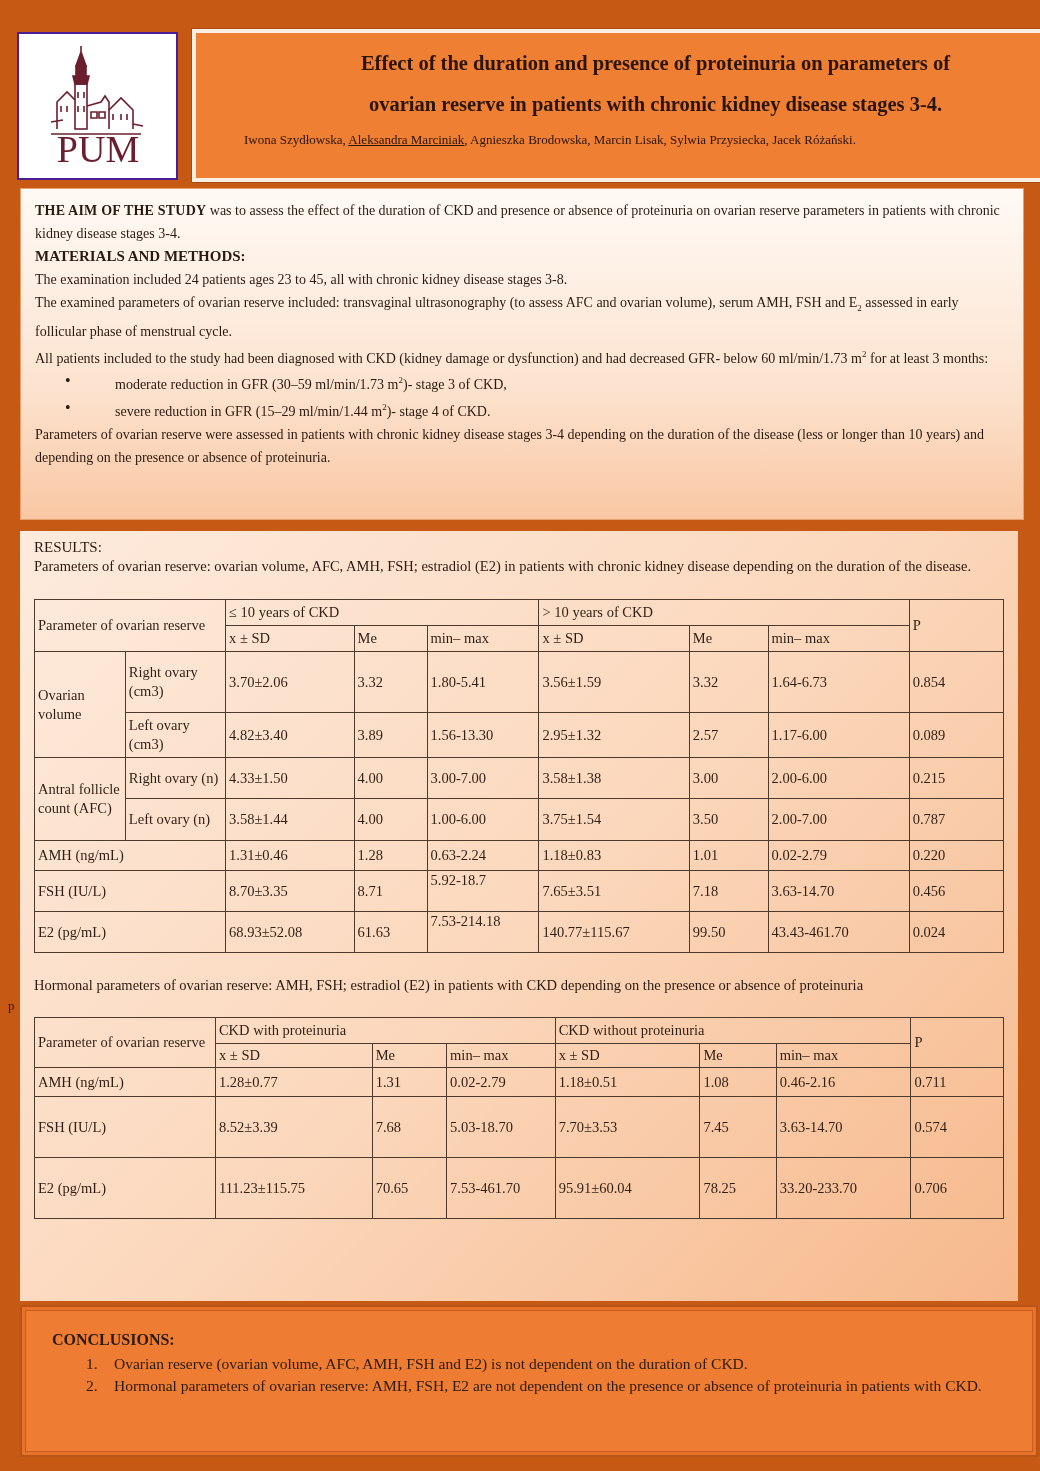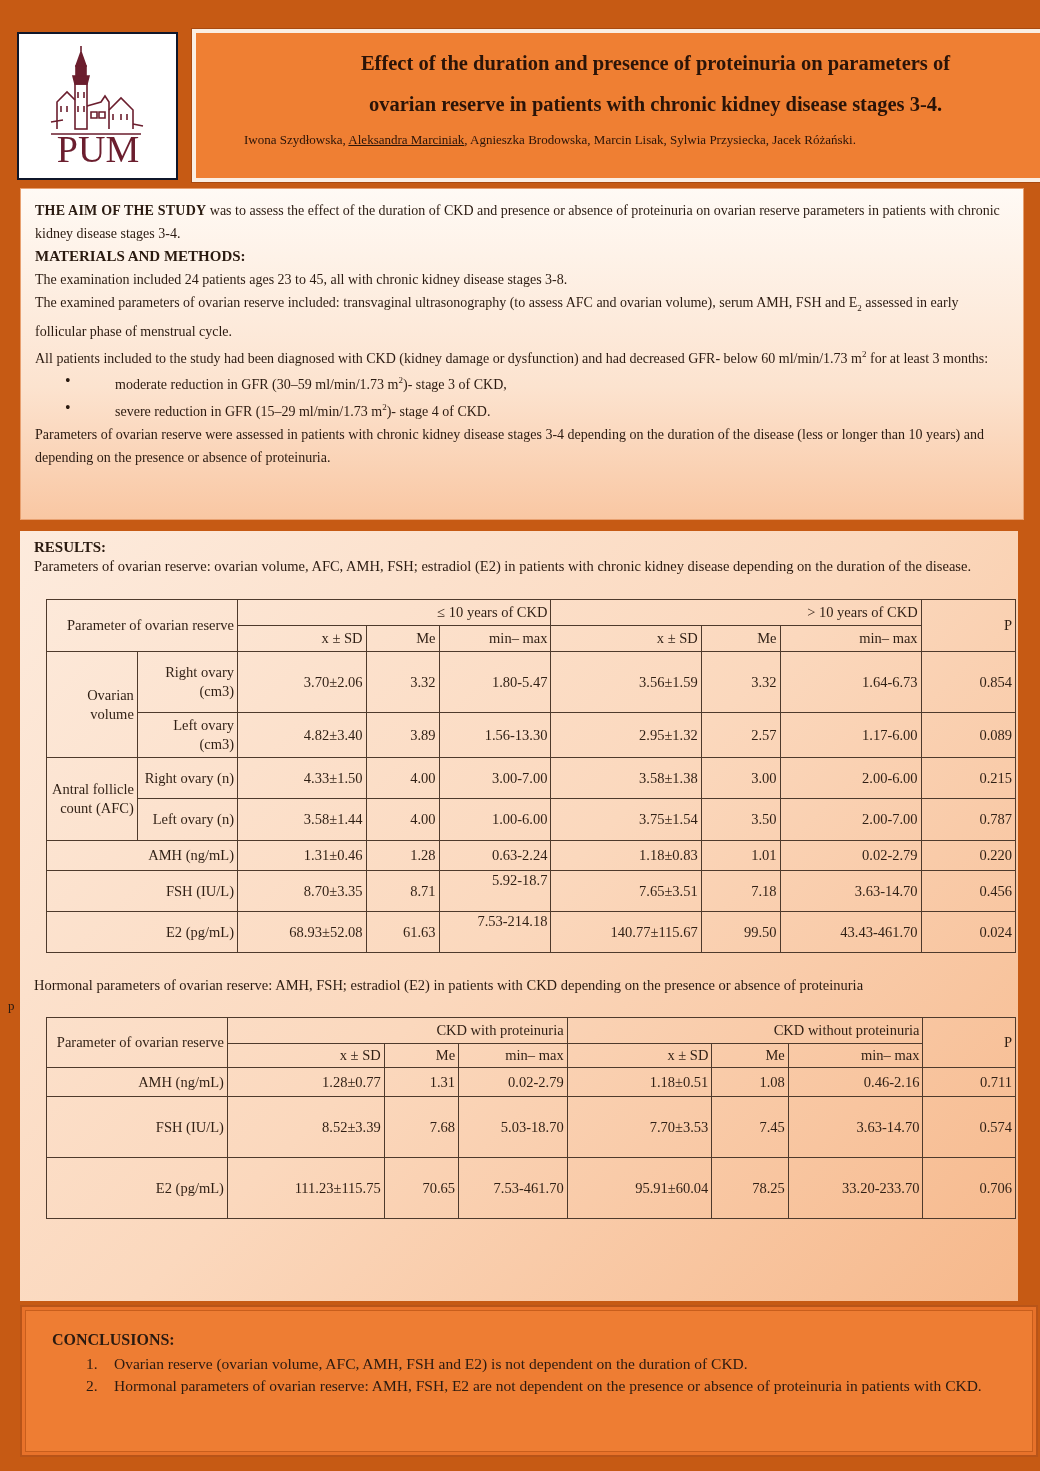--- a/index.html
+++ b/index.html
@@ -6,21 +6,21 @@
   html, body { width: 1040px; height: 1471px; }
   body {
     background: #c65a14;
     font-family: "Liberation Serif", "DejaVu Serif", serif;
     color: #2a1a10;
     position: relative;
     overflow: hidden;
   }
   .logo-box {
     position: absolute; left: 17px; top: 32px; width: 161px; height: 148px;
-    background: #ffffff; border: 2px solid #0f172a;
+    background: #ffffff; border: 2px solid #4c1d95;
     display: flex; align-items: center; justify-content: center;
   }
   .title-box {
     position: absolute; left: 192px; top: 29px; width: 899px; height: 153px;
     background: #ef7f33; border: 4px solid #fbeee2;
     box-shadow: 0 0 0 1px #a94a10;
     padding: 10px 20px 0 48px;
   }
   .title-line {
     font-weight: bold; font-size: 20.5px; text-align: center; line-height: 41px;
@@ -59,29 +59,29 @@
   .aim-bold { font-weight: bold; letter-spacing: 0.2px; }
   .section-head { font-weight: bold; font-size: 15px; }
   .bullet-list { list-style: none; margin-left: 30px; }
   .bullet-list li { position: relative; padding-left: 50px; }
   .bullet-list li::before {
     content: "\2022"; position: absolute; left: 0; top: 0; font-size: 16px;
   }
   sup, sub { font-size: 9px; }
 
   table.data {
-    border-collapse: collapse; width: 970px; margin-left: 12px;
-    font-size: 14.5px; color: #2f1f14; text-align: right;
+    border-collapse: collapse; width: 970px; margin-left: 0;
+    font-size: 14.5px; color: #2f1f14; text-align: left;
   }
   table.data td, table.data th {
     border: 1.5px solid #4e3a2c; font-weight: normal;
     padding: 0 3px; vertical-align: middle; line-height: 19px;
   }
   .results-intro { font-size: 14.5px; line-height: 20px; }
-  .results-head { font-weight: bold; font-size: 15px; line-height: 17px; }
+  .results-head { font-weight: normal; font-size: 15px; line-height: 17px; }
   .t1 { margin-top: 23px; }
   .t2 { margin-top: 22px; }
   .table2-caption { margin-top: 22px; font-size: 14.5px; line-height: 20px; position: relative; }
   .stray { position: absolute; left: -26px; top: 21px; font-size: 13px; }
   .conc-head { font-weight: bold; font-size: 16px; margin-bottom: 2px; }
   .conc-list { margin-left: 58px; list-style: none; }
   .conc-list li { position: relative; padding-left: 4px; text-align: justify; }
   .conc-num { position: absolute; left: -24px; }
 </style>
 </head>
@@ -114,21 +114,21 @@
 </div>
 
 <div class="panel aim-panel">
   <p><span class="aim-bold">THE AIM OF THE STUDY</span><span> was to assess the effect of the duration of CKD and presence or absence of proteinuria on ovarian reserve parameters in patients with chronic kidney disease stages 3-4.</span></p>
   <div class="section-head">MATERIALS AND METHODS:</div>
   <p>The examination included 24 patients ages 23 to 45, all with chronic kidney disease stages 3-8.</p>
   <p><span>The examined parameters of ovarian reserve included: transvaginal ultrasonography (to assess AFC and ovarian volume), serum AMH, FSH and E</span><sub>2</sub><span> assessed in early follicular phase of menstrual cycle.</span></p>
   <p><span>All patients included to the study had been diagnosed with CKD (kidney damage or dysfunction) and had  decreased GFR- below 60 ml/min/1.73 m</span><sup>2</sup><span> for at least 3 months:</span></p>
   <ul class="bullet-list">
     <li><span>moderate reduction in GFR (30–59 ml/min/1.73 m</span><sup>2</sup><span>)- stage 3 of CKD,</span></li>
-    <li><span>severe reduction in GFR (15–29 ml/min/1.73 m</span><sup>2</sup><span>)- stage 4 of CKD.</span></li>
+    <li><span>severe reduction in GFR (15–29 ml/min/1.44 m</span><sup>2</sup><span>)- stage 4 of CKD.</span></li>
   </ul>
   <p>Parameters of ovarian reserve were assessed in patients with chronic kidney disease stages 3-4 depending on the duration of the disease (less or longer than 10 years) and depending on the presence or absence of proteinuria.</p>
 </div>
 
 <div class="panel results-panel">
   <div class="results-head">RESULTS:</div>
   <p class="results-intro">Parameters of ovarian reserve: ovarian volume, AFC,  AMH,  FSH; estradiol (E2) in patients with chronic kidney disease depending on the duration of the disease.</p>
 
   <table class="data t1">
     <tbody>
@@ -144,21 +144,21 @@
       <th style="width:114px">min– max</th>
       <th style="width:152px">x ± SD</th>
       <th style="width:80px">Me</th>
       <th style="width:144px">min– max</th>
     </tr>
     <tr style="height:61px">
       <td rowspan="2" style="width:92px">Ovarian volume</td>
       <td style="width:102px">Right ovary (cm3)</td>
       <td>3.70±2.06</td>
       <td>3.32</td>
-      <td>1.80-5.47</td>
+      <td>1.80-5.41</td>
       <td>3.56±1.59</td>
       <td>3.32</td>
       <td>1.64-6.73</td>
       <td>0.854</td>
     </tr>
     <tr style="height:45px">
       <td>Left ovary (cm3)</td>
       <td>4.82±3.40</td>
       <td>3.89</td>
       <td>1.56-13.30</td>

